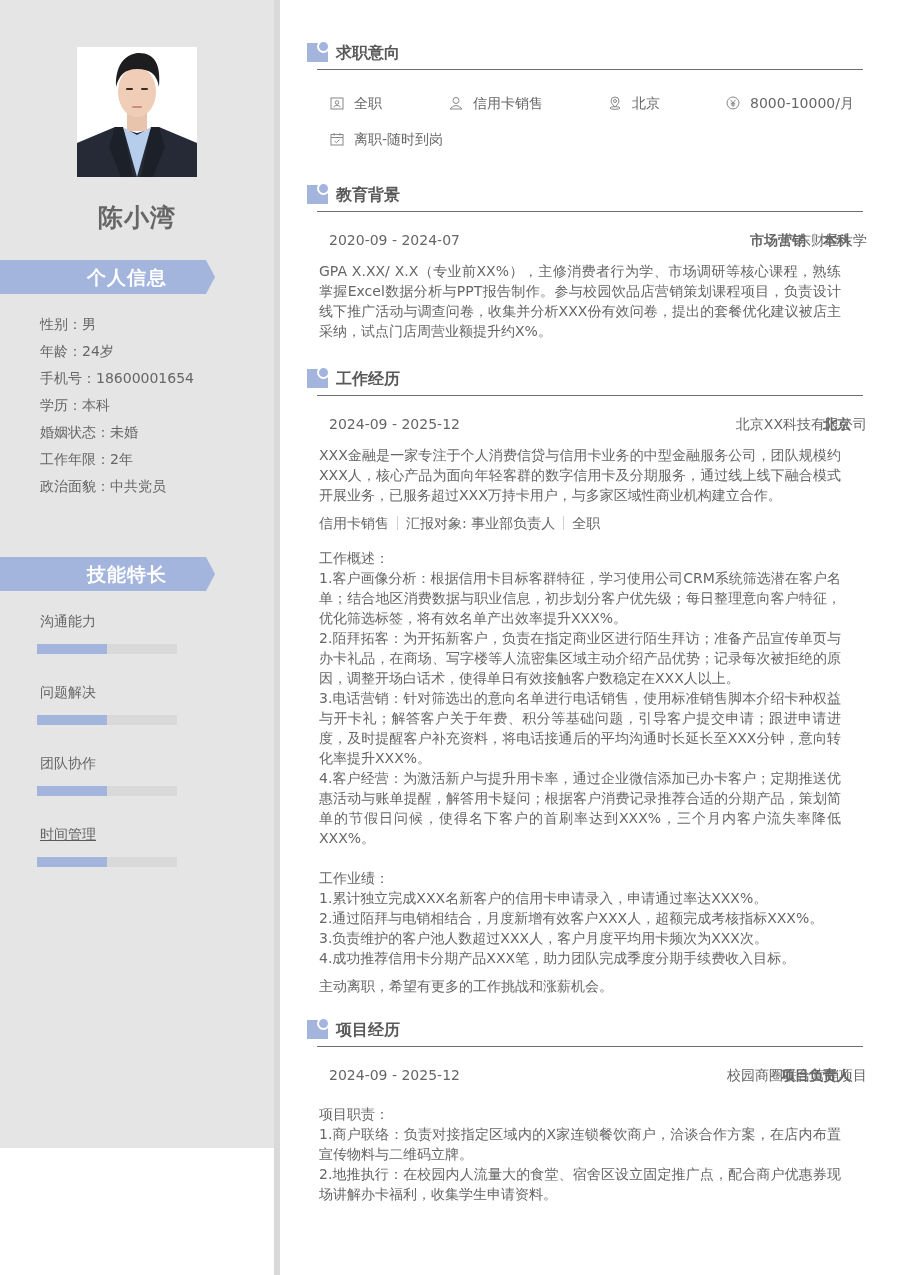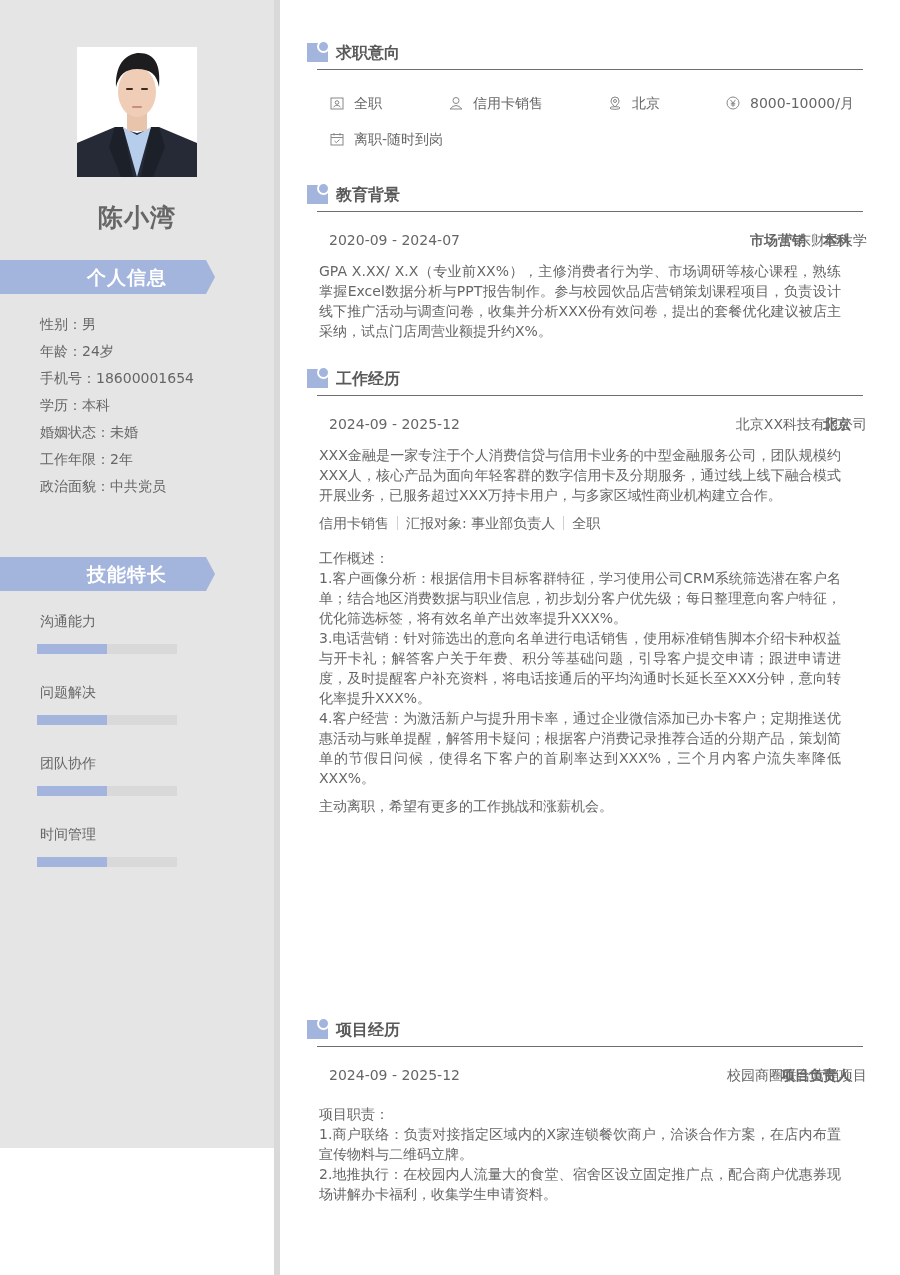--- a/index.html
+++ b/index.html
@@ -111,21 +111,21 @@
     <div class="skill-bar">
       <div class="skill-fill" style="width: 50%;"></div>
     </div>
   </div>
   <div class="skill" style="top:753px;">
     <div class="skill-label">团队协作</div>
     <div class="skill-bar">
       <div class="skill-fill" style="width: 50%;"></div>
     </div>
   </div>
-  <div class="skill" style="top:824px;">
+  <div class="skill" style="top:824px;text-decoration:underline;">
     <div class="skill-label">时间管理</div>
     <div class="skill-bar">
       <div class="skill-fill" style="width: 50%;"></div>
     </div>
   </div>
 </aside>
 
 <div class="divider-bar"></div>
 
 <main class="main">
@@ -207,24 +207,32 @@
 
   <div class="body-text" style="top:445px;">
     <p class="para">XXX金融是一家专注于个人消费信贷与信用卡业务的中型金融服务公司，团队规模约XXX人，核心产品为面向年轻客群的数字信用卡及分期服务，通过线上线下融合模式开展业务，已服务超过XXX万持卡用户，与多家区域性商业机构建立合作。</p>
     <div class="tags" style="margin-top:8px;">
       <span>信用卡销售</span><span class="sep"></span><span>汇报对象: 事业部负责人</span><span class="sep"></span><span>全职</span>
     </div>
 
     <div style="margin-top:15px;">
       <p class="para">工作概述：</p>
       <p class="para">1.客户画像分析：根据信用卡目标客群特征，学习使用公司CRM系统筛选潜在客户名单；结合地区消费数据与职业信息，初步划分客户优先级；每日整理意向客户特征，优化筛选标签，将有效名单产出效率提升XXX%。</p>
+      <p class="para">2.陌拜拓客：为开拓新客户，负责在指定商业区进行陌生拜访；准备产品宣传单页与办卡礼品，在商场、写字楼等人流密集区域主动介绍产品优势；记录每次被拒绝的原因，调整开场白话术，使得单日有效接触客户数稳定在XXX人以上。</p>
       <p class="para">3.电话营销：针对筛选出的意向名单进行电话销售，使用标准销售脚本介绍卡种权益与开卡礼；解答客户关于年费、积分等基础问题，引导客户提交申请；跟进申请进度，及时提醒客户补充资料，将电话接通后的平均沟通时长延长至XXX分钟，意向转化率提升XXX%。</p>
       <p class="para">4.客户经营：为激活新户与提升用卡率，通过企业微信添加已办卡客户；定期推送优惠活动与账单提醒，解答用卡疑问；根据客户消费记录推荐合适的分期产品，策划简单的节假日问候，使得名下客户的首刷率达到XXX%，三个月内客户流失率降低XXX%。</p>
     </div>
 
+    <div style="margin-top:20px;">
+      <p class="para">工作业绩：</p>
+      <p class="para">1.累计独立完成XXX名新客户的信用卡申请录入，申请通过率达XXX%。</p>
+      <p class="para">2.通过陌拜与电销相结合，月度新增有效客户XXX人，超额完成考核指标XXX%。</p>
+      <p class="para">3.负责维护的客户池人数超过XXX人，客户月度平均用卡频次为XXX次。</p>
+      <p class="para">4.成功推荐信用卡分期产品XXX笔，助力团队完成季度分期手续费收入目标。</p>
+    </div>
 
     <p class="para" style="margin-top:8px;">主动离职，希望有更多的工作挑战和涨薪机会。</p>
   </div>
 
   <div class="section-head" style="top:1016px;">
     <div class="sec-icon"></div>
     <div class="sec-title">项目经历</div>
     <div class="sec-line"></div>
   </div>
 

